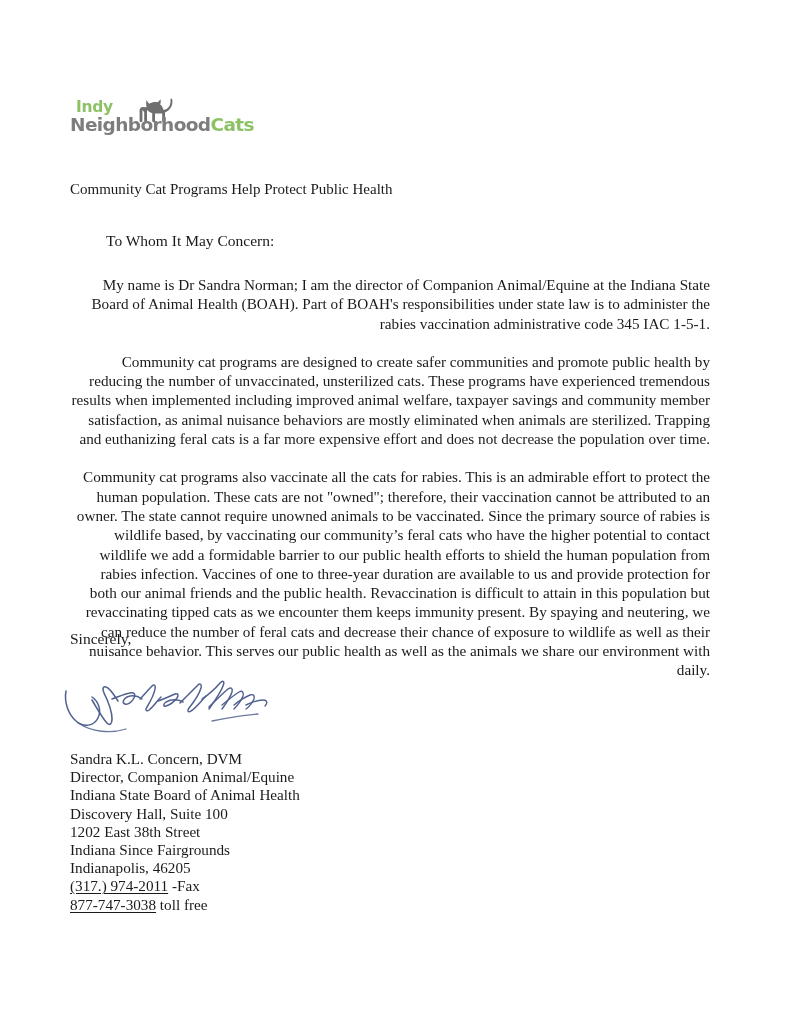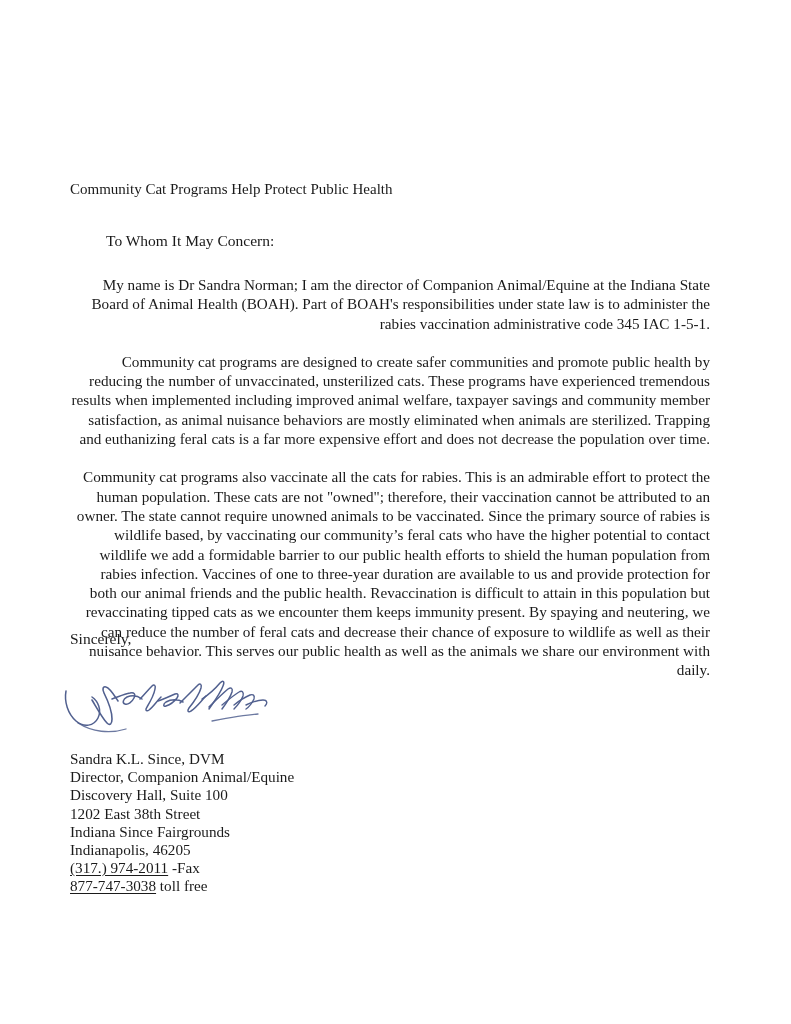--- a/index.html
+++ b/index.html
@@ -129,20 +129,41 @@
   .u-num {
     text-decoration: underline;
     text-underline-offset: 1.5px;
   }
 </style>
 </head>
 <body>
 
 <div class="page">
 
+  <div class="logo">
+    <div class="logo-indy">Indy</div>
+    <svg class="cat-icon" viewBox="0 0 56 26">
+      <path fill="#6f6f6f" d="M13.5 9.2 C13.0 6.0 13.2 3.6 13.6 2.0 C14.0 3.0 15.0 4.6 16.2 5.8
+               C18.4 4.4 21.6 3.8 24.4 4.2 C26.0 3.0 27.0 2.0 27.6 1.2
+               C27.9 2.6 27.8 4.8 27.2 6.4 C29.0 7.8 30.0 9.6 30.2 11.6
+               L31.6 11.8 C33.6 11.0 35.6 9.4 36.6 7.4 C37.6 5.2 37.8 3.0 37.4 1.0
+               L39.0 0.6 C39.8 3.0 39.6 6.0 38.4 8.6 C37.0 11.6 34.6 13.6 32.0 14.5
+               L32.0 22.6 C32.0 23.6 31.4 24.2 30.6 24.2 C29.8 24.2 29.2 23.6 29.2 22.6
+               L29.2 15.4 L22.0 15.4 L22.0 22.6 C22.0 23.6 21.4 24.2 20.6 24.2
+               C19.8 24.2 19.2 23.6 19.2 22.6 L19.2 15.2
+               C17.0 14.6 15.2 13.4 14.0 11.8 L14.0 22.6
+               C14.0 23.6 13.4 24.2 12.6 24.2 C11.8 24.2 11.2 23.6 11.2 22.6
+               L11.2 14.0 C10.2 13.4 9.6 12.6 9.4 11.6 L9.4 22.6
+               C9.4 23.6 8.8 24.2 8.0 24.2 C7.2 24.2 6.6 23.6 6.6 22.6
+               L6.6 12.4 C6.6 10.6 7.6 9.4 9.4 9.0 Z"></path>
+    </svg>
+    <div class="logo-word">
+      <span class="logo-neighborhood">Neighborhood</span><span class="logo-cats">Cats</span>
+    </div>
+  </div>
 
   <div class="doc-title">Community Cat Programs Help Protect Public Health</div>
 
   <div class="salutation">To Whom It May Concern:</div>
 
   <div class="body-block" style="top: 275px;">
     <p class="para">My name is Dr Sandra Norman; I am the director of Companion Animal/Equine at the Indiana State Board of Animal Health (BOAH). Part of BOAH's responsibilities under state law is to administer the rabies vaccination administrative code 345 IAC 1-5-1.</p>
     <p class="para">Community cat programs are designed to create safer communities and promote public health by reducing the number of unvaccinated, unsterilized cats. These programs have experienced tremendous results when implemented including improved animal welfare, taxpayer savings and community member satisfaction, as animal nuisance behaviors are mostly eliminated when animals are sterilized. Trapping and euthanizing feral cats is a far more expensive effort and does not decrease the population over time.</p>
     <p class="para">Community cat programs also vaccinate all the cats for rabies. This is an admirable effort to protect the human population. These cats are not "owned"; therefore, their vaccination cannot be attributed to an owner. The state cannot require unowned animals to be vaccinated. Since the primary source of rabies is wildlife based, by vaccinating our community’s feral cats who have the higher potential to contact wildlife we add a formidable barrier to our public health efforts to shield the human population from rabies infection. Vaccines of one to three-year duration are available to us and provide protection for both our animal friends and the public health. Revaccination is difficult to attain in this population but revaccinating tipped cats as we encounter them keeps immunity present. By spaying and neutering, we can reduce the number of feral cats and decrease their chance of exposure to wildlife as well as their nuisance behavior. This serves our public health as well as the animals we share our environment with daily.</p>
   </div>
@@ -166,22 +187,23 @@
       <path d="M147 52 C153 46 160 39 166 34 C169 32 171 33 170 37 C168 43 163 50 160 54" stroke-width="1.5"></path>
       <path d="M160 50 C166 45 172 40 177 37 C180 35 182 37 181 41 C179 46 175 51 172 54" stroke-width="1.4"></path>
       <path d="M172 50 C177 46 183 42 188 40 C191 39 193 40 192 44 C190 48 187 52 184 54" stroke-width="1.4"></path>
       <path d="M184 50 C190 47 196 45 201 45 C205 45 206 48 203 51" stroke-width="1.4"></path>
       <path d="M16 68 C30 77 48 79 64 74" stroke-width="1.3" opacity="0.85"></path>
       <path d="M150 66 C166 63 182 60 196 59" stroke-width="1.3" opacity="0.85"></path>
     </g>
   </svg>
 
   <div class="signoff">
-    <div class="signoff-line">Sandra K.L. Since, DVM</div>
+    <div class="signoff-line">Sandra K.L. Concern, DVM</div>
     <div class="signoff-line">Director, Companion Animal/Equine</div>
+    <div class="signoff-line">Indiana State Board of Animal Health</div>
     <div class="signoff-line">Discovery Hall, Suite 100</div>
     <div class="signoff-line">1202 East 38th Street</div>
     <div class="signoff-line">Indiana Since Fairgrounds</div>
     <div class="signoff-line">Indianapolis, 46205</div>
     <div class="signoff-line"><span class="u-num">(317.) 974-2011</span><span> -Fax</span></div>
     <div class="signoff-line"><span class="u-num">877-747-3038</span><span> toll free</span></div>
   </div>
 
 </div>
 

